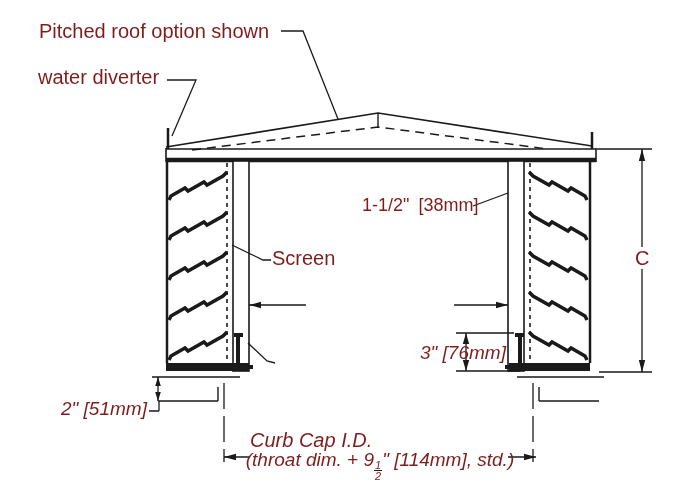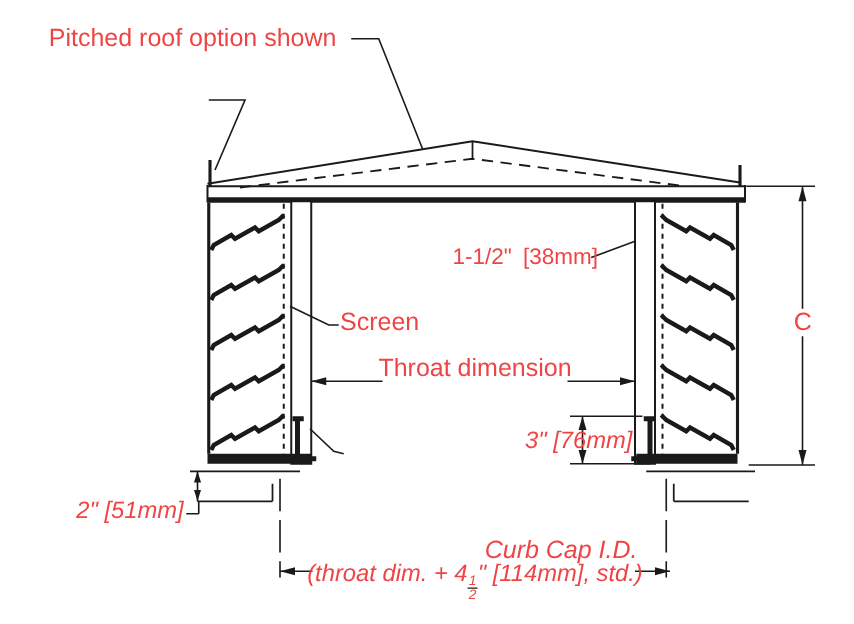--- a/index.html
+++ b/index.html
@@ -1,31 +1,31 @@
 <!DOCTYPE html>
 <html><head>
 <meta charset="utf-8">
 <style>
   html,body{margin:0;padding:0;background:#fff;}
   .canvas{
     position:relative;width:677px;height:499px;background:#ffffff;
-    font-family:"Liberation Sans", sans-serif;color:#ef4444;overflow:hidden;
+    font-family:"Liberation Sans", sans-serif;color:#7f1d1d;overflow:hidden;
   }
   .canvas svg{position:absolute;left:0;top:0;}
   .lbl{position:absolute;white-space:nowrap;font-size:20px;line-height:1.1;}
   .lbl-pitched{left:39px;top:20px;}
   .lbl-diverter{left:38px;top:66px;}
   .lbl-support{left:362px;top:194px;font-size:18px;line-height:22px;word-spacing:4px;}
   .lbl-screen{left:272px;top:247px;}
   .lbl-throat{left:260px;top:284px;width:240px;text-align:center;line-height:23px;white-space:normal;}
   .lbl-sill{left:276px;top:354px;line-height:25px;}
   .lbl-3in{left:420px;top:343px;font-size:19px;font-style:italic;}
   .lbl-2in{left:61px;top:399px;font-size:19px;font-style:italic;}
   .lbl-c{left:632px;top:247px;background:#fff;padding:0 3px;}
-  .lbl-curbcap{left:250px;top:429px;width:260px;text-align:right;font-style:italic;}
+  .lbl-curbcap{left:250px;top:429px;width:260px;text-align:left;font-style:italic;}
   .lbl-curbnote{left:205px;top:450px;width:350px;text-align:center;font-size:19px;font-style:italic;}
   .frac{display:inline-flex;flex-direction:column;font-size:11px;line-height:10px;
         vertical-align:-3px;text-align:center;}
   .frac .num{border-bottom:1.3px solid #1a1a1a;padding:0 1px;}
   .stroke{stroke:#1a1a1a;fill:none;}
   .fill{fill:#1a1a1a;stroke:none;}
 </style>
 </head>
 <body>
 
@@ -124,38 +124,38 @@
     <g>
       <path class="stroke" stroke-width="1.3" d="M281,31 H303 L338,119"></path>
       <path class="stroke" stroke-width="1.3" d="M167,80 H196 L172,136"></path>
       <path class="stroke" stroke-width="1.3" d="M473,206 L508,193"></path>
       <path class="stroke" stroke-width="1.3" d="M271,260 H263 L232,245"></path>
       <path class="stroke" stroke-width="1.3" d="M248,343 L267,361 L275,363"></path>
     </g>
   </svg>
 
   <div class="lbl lbl-pitched">Pitched roof option shown</div>
+  <div class="lbl lbl-diverter">water diverter</div>
 
   <div class="lbl lbl-support">
     <div>1-1/2" [38mm]</div>
   </div>
 
   <div class="lbl lbl-screen">Screen</div>
 
   <div class="lbl lbl-throat">
-    <div>Throat dimension</div>
   </div>
 
 
   <div class="lbl lbl-3in">3" [76mm]</div>
   <div class="lbl lbl-2in">2" [51mm]</div>
   <div class="lbl lbl-c">C</div>
 
   <div class="lbl lbl-curbcap">Curb Cap I.D.</div>
 
   <div class="lbl lbl-curbnote">
-    <span>(throat dim. + 4</span><span class="frac">
+    <span>(throat dim. + 9</span><span class="frac">
         <span class="num">1</span>
         <span class="den">2</span>
       </span><span>" [114mm], std.)</span>
   </div>
 
 </div>
 
 </body></html>

